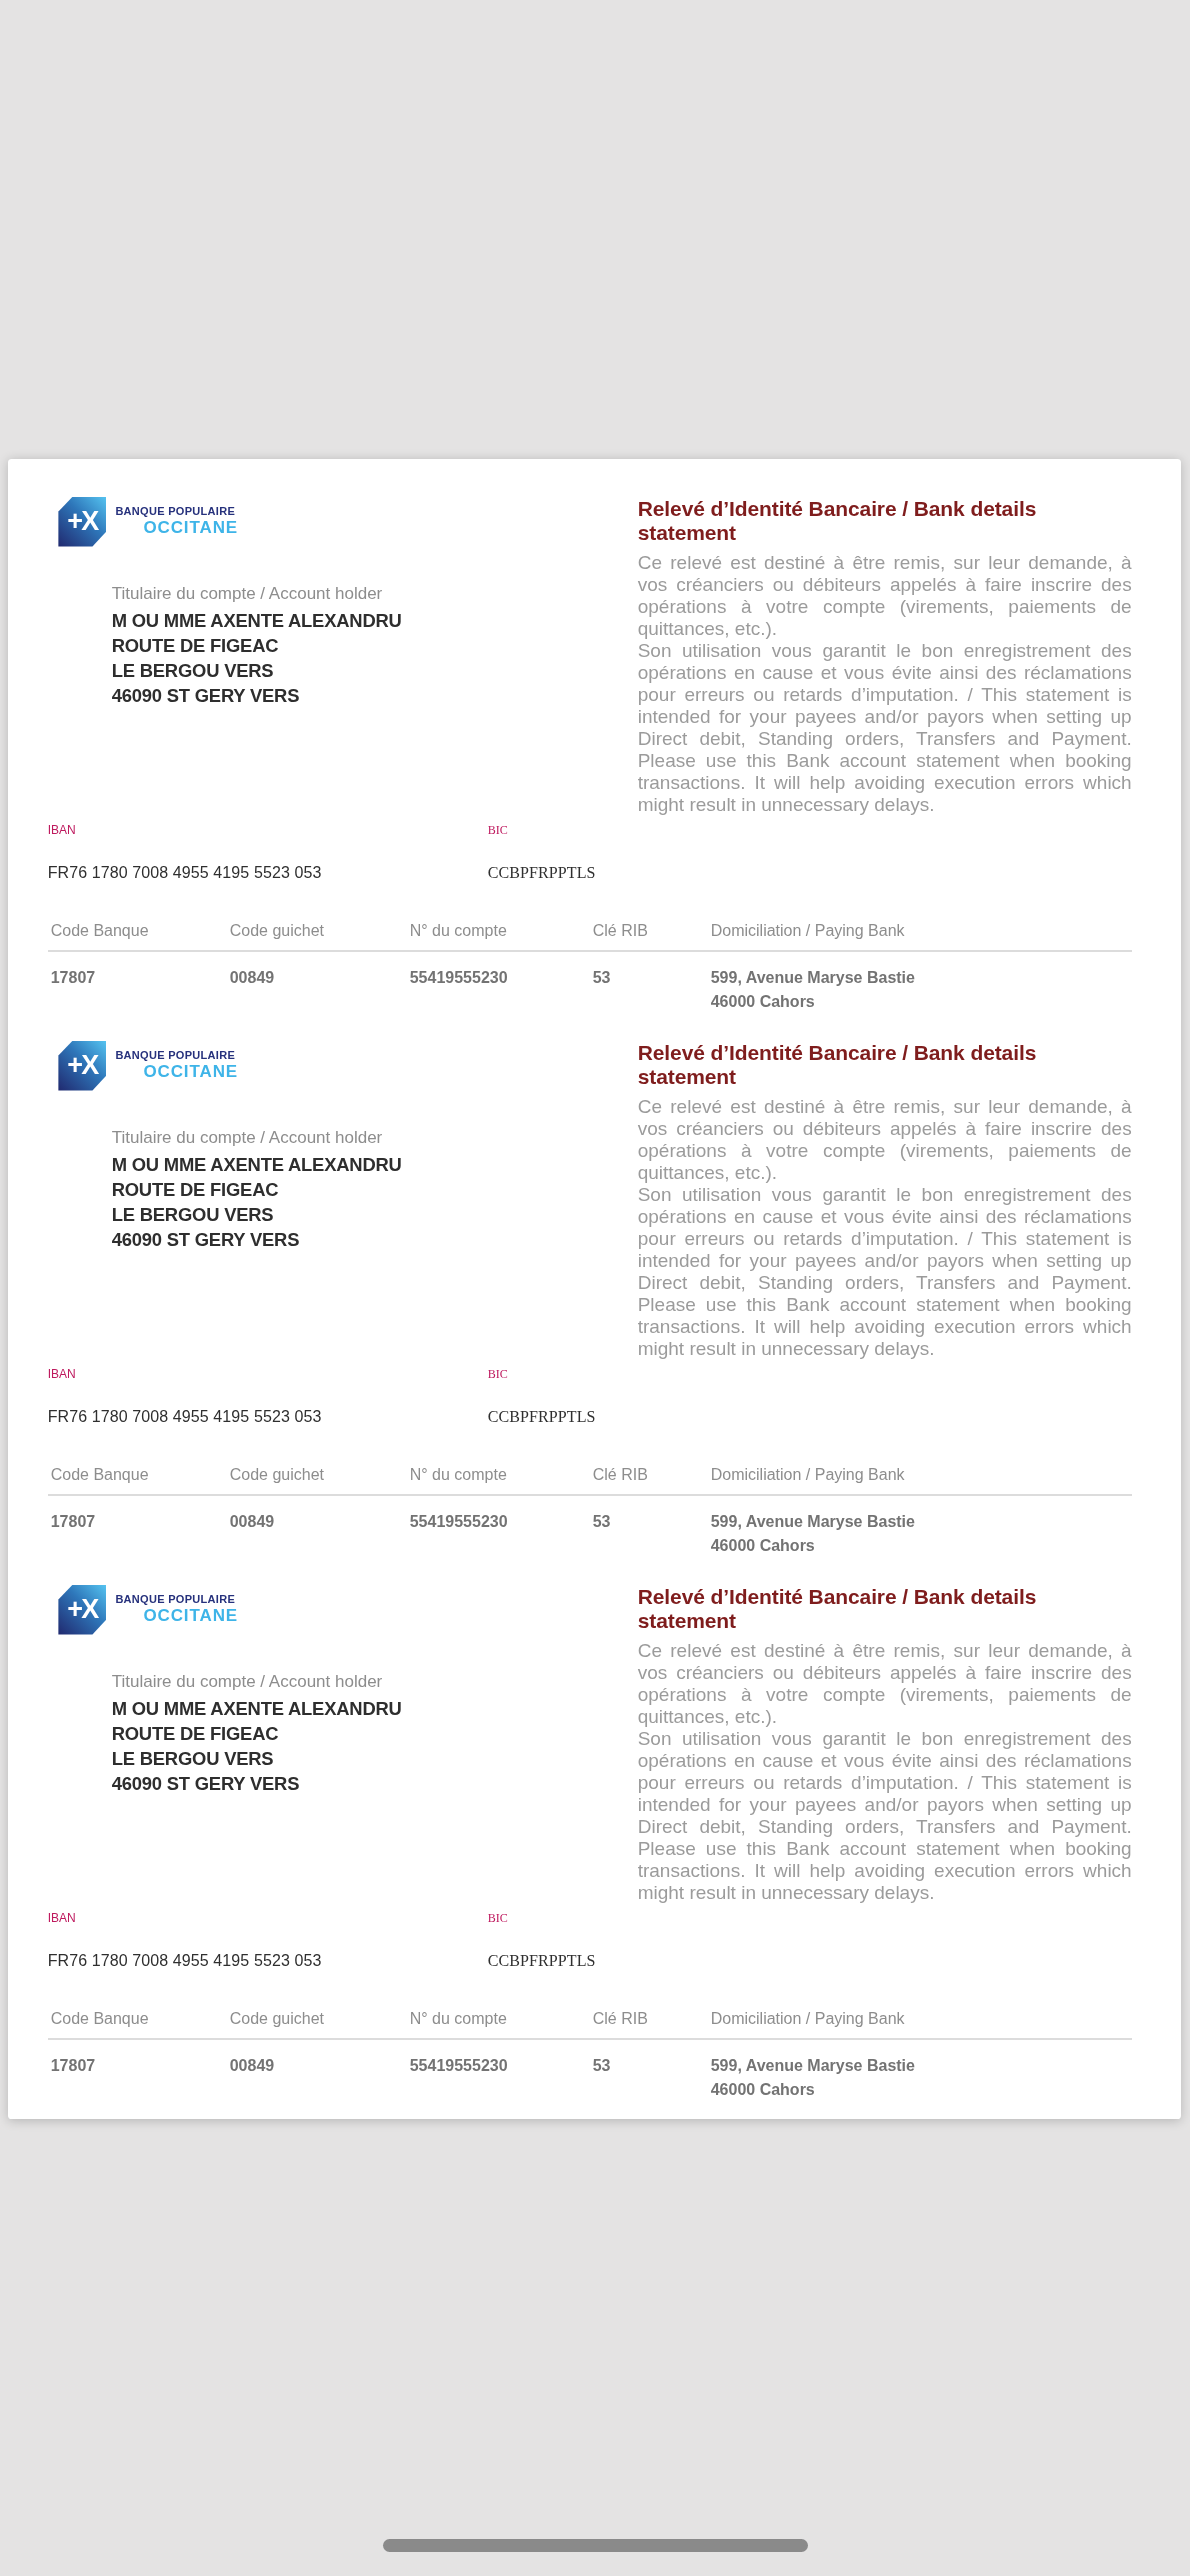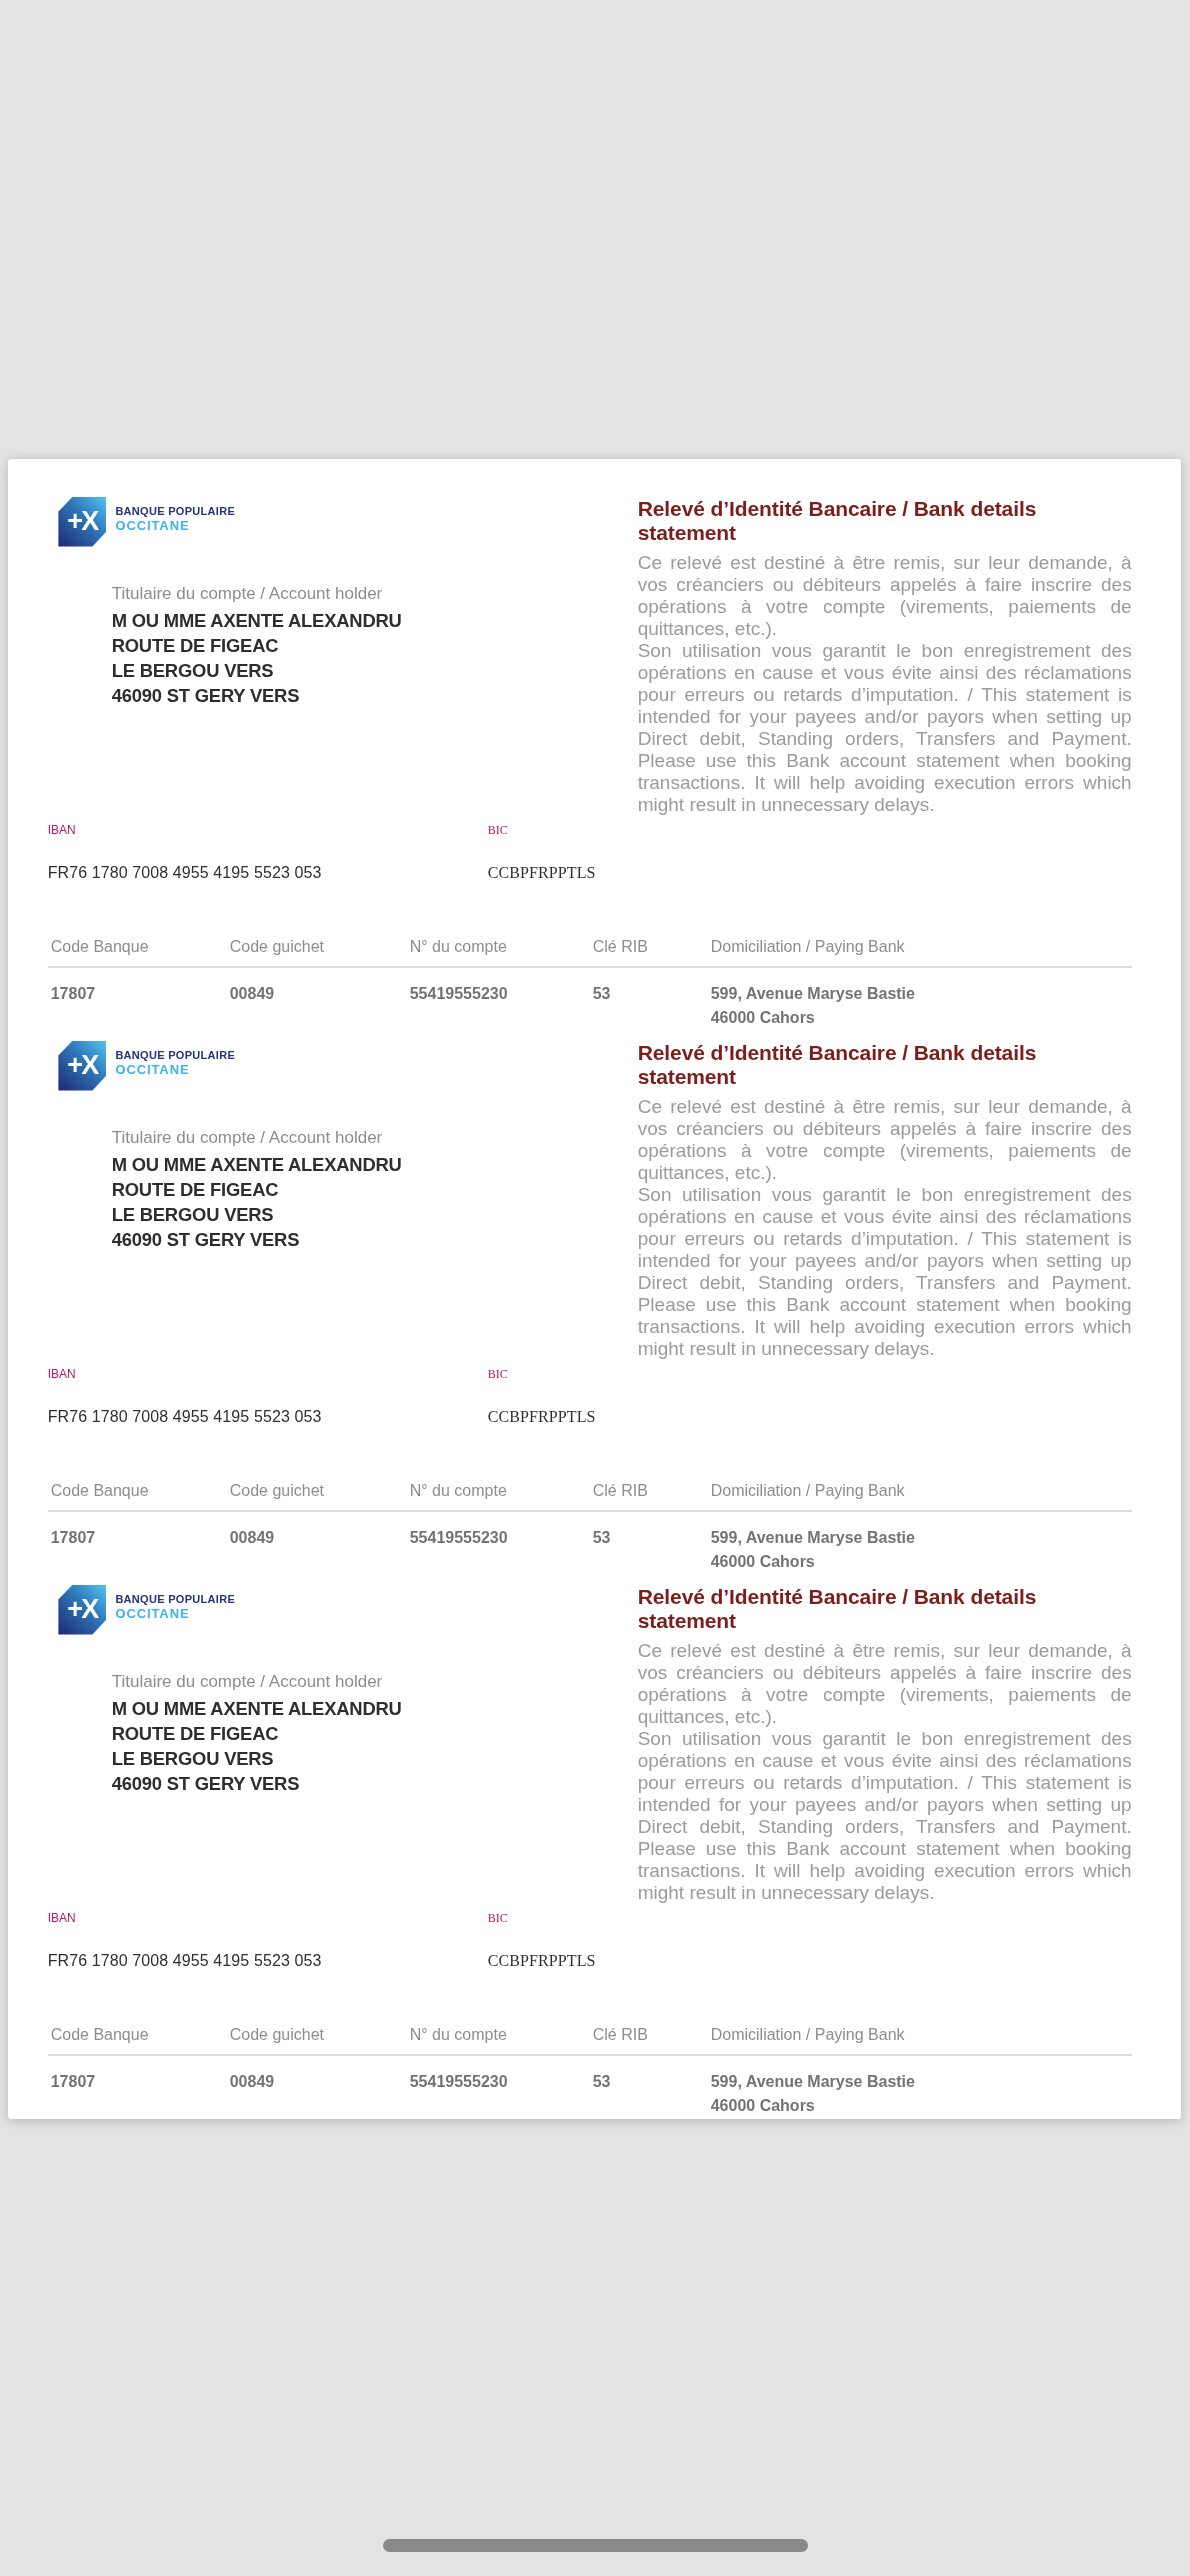--- a/index.html
+++ b/index.html
@@ -51,21 +51,21 @@
     color: #ffffff;
     display: flex; align-items: center; justify-content: center;
     font-size: 27px; font-weight: 700; letter-spacing: -1.8px;
     flex: 0 0 auto;
   }
   .brand-names { margin-left: 9px; padding-top: 8.3px; }
   .brand-name {
     font-size: 11px; font-weight: 700; letter-spacing: 0.3px;
   }
   .brand-region {
-    font-size: 13px; font-weight: 700; letter-spacing: 0.9px; margin-top: 1.2px;
+    font-size: 17px; font-weight: 700; letter-spacing: 0.9px; margin-top: 1.2px; margin-left: 28px;
   }
 
   
   .statement { width: 494px; flex: 0 0 auto; }
   .statement-title {
     font-size: 21px; font-weight: 700; color: #7f1d1d;
     line-height: 24px; letter-spacing: -0.1px;
   }
   .statement p {
     font-size: 19px; line-height: 22px; color: #9b9b9b;
@@ -90,21 +90,21 @@
   .bic-label, .bic-value { position: absolute; left: 440px; top: 0; font-family: Liberation Serif, serif; }
   .rule {
     height: 1.8px; background: #dcdcdc; border: none; margin-top: 7.1px;
   }
   .iban-values { position: relative; margin-top: 13px; line-height: 21.4px; }
   .iban-value, .bic-value {
     font-size: 16px; color: #2f2f2f; letter-spacing: 0.1px;
   }
 
   
-  .detail-table { margin-top: 51px; padding-left: 3px; }
+  .detail-table { margin-top: 35px; padding-left: 3px; }
   .detail-table .tr { display: flex; line-height: 21.4px; }
   .detail-table .c1 { width: 179px; }
   .detail-table .c2 { width: 180px; }
   .detail-table .c3 { width: 183px; }
   .detail-table .c4 { width: 118px; }
   .detail-table .c5 { flex: 1; }
   .detail-table .th { font-size: 16px; color: #8d8d8d; font-weight: 400; }
   .detail-table .rule { margin-top: 8.3px; margin-left: -3px; }
   .detail-table .tr.values { margin-top: 14.3px; }
   .detail-table .td { font-size: 16px; font-weight: 700; color: #737373; line-height: 24px; }

